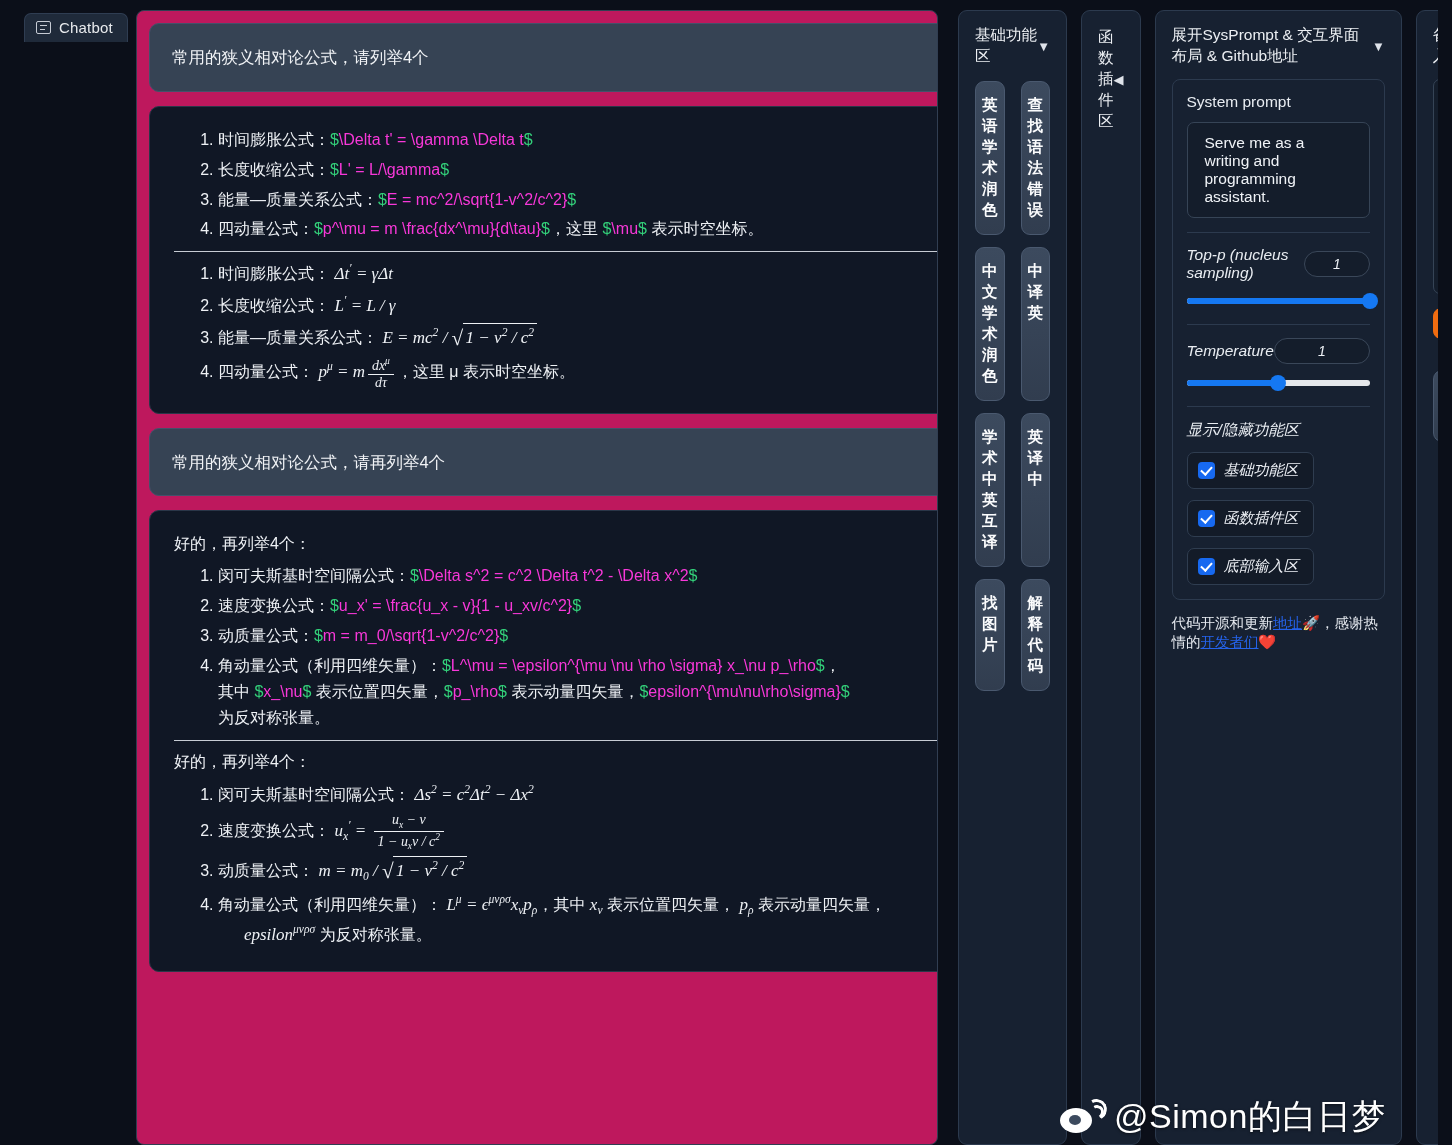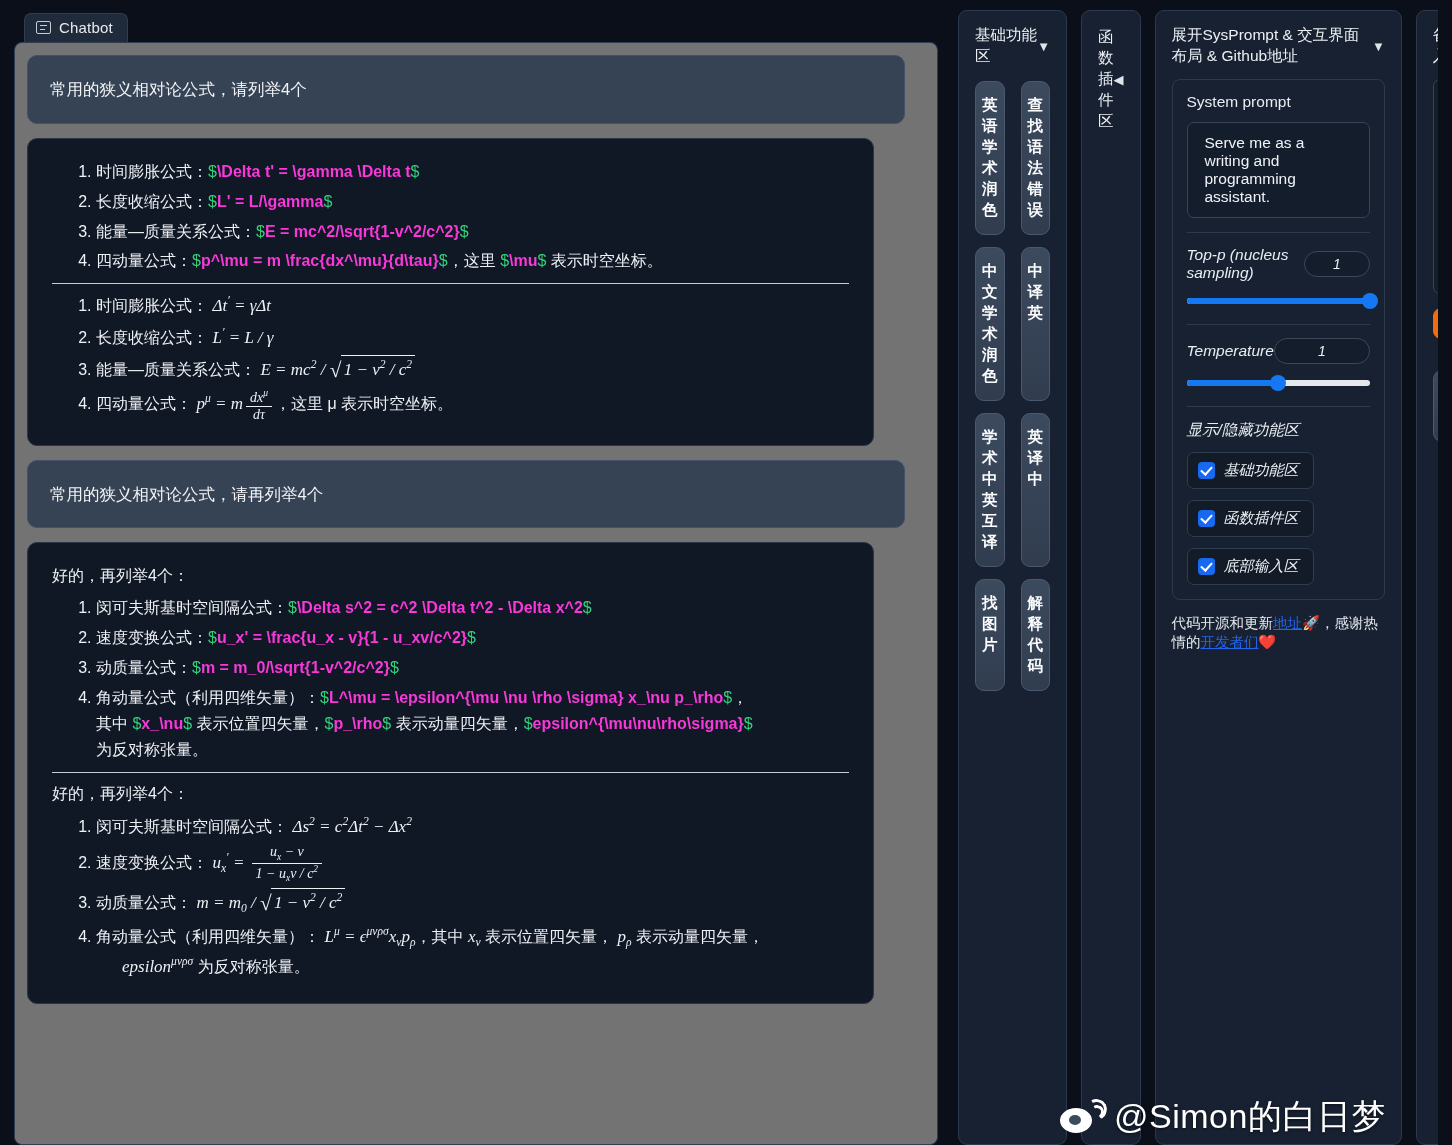--- a/index.html
+++ b/index.html
@@ -24,21 +24,21 @@
     width: 944px;
     height: 1145px;
     padding: 10px 0 0 6px;
     display: flex;
     flex-direction: column;
   }
   .chatbot-wrap {
     position: relative;
     flex: 1;
     display: flex;
-    flex-direction: column;
+    flex-direction: row;
   }
   .tab-bar {
     display: flex;
     align-items: flex-end;
     height: 32px;
     padding-left: 18px;
     position: relative;
     z-index: 3;
   }
   .tab {
@@ -66,21 +66,21 @@
     position: absolute;
     left: 2.5px;
     height: 1.4px;
     background: #c6cbd4;
   }
   .tab-icon::before { top: 3px; width: 7px; }
   .tab-icon::after  { top: 6.5px; width: 5px; }
 
   .chat-panel {
     flex: 1;
-    background: #737373;
+    background: #be185d;
     border: 1px solid #313e52;
     border-radius: 8px;
     margin-left: 8px;
     margin-right: 6px;
     overflow: hidden;
     position: relative;
     padding: 12px 20px 0 12px;
   }
   .msg-list { display: flex; flex-direction: column; gap: 14px; }
 
@@ -110,21 +110,21 @@
 
   ol.mlist {
     margin: 6px 0 0 0;
     padding-left: 44px;
   }
   ol.mlist li { margin: 4px 0; }
   .intro { margin: 6px 0 0 0; }
   .sub { padding-left: 26px; }
 
   .tex-g { color: #33d17a; }
-  .tex-m { color: #f838d9; font-weight: bold; }
+  .tex-m { color: #f838d9; }
   .hr-sep {
     border: none;
     border-top: 1px solid #c7ccd4;
     margin: 9px 0 8px 0;
   }
 
   
   .mathrow { font-style: italic; font-family: "Liberation Serif", serif; font-size: 17px; }
   .mi { font-style: italic; font-family: "Liberation Serif", serif; }
   sup.s, sub.s { font-style: italic; font-family: "Liberation Serif", serif; font-size: .68em; }

